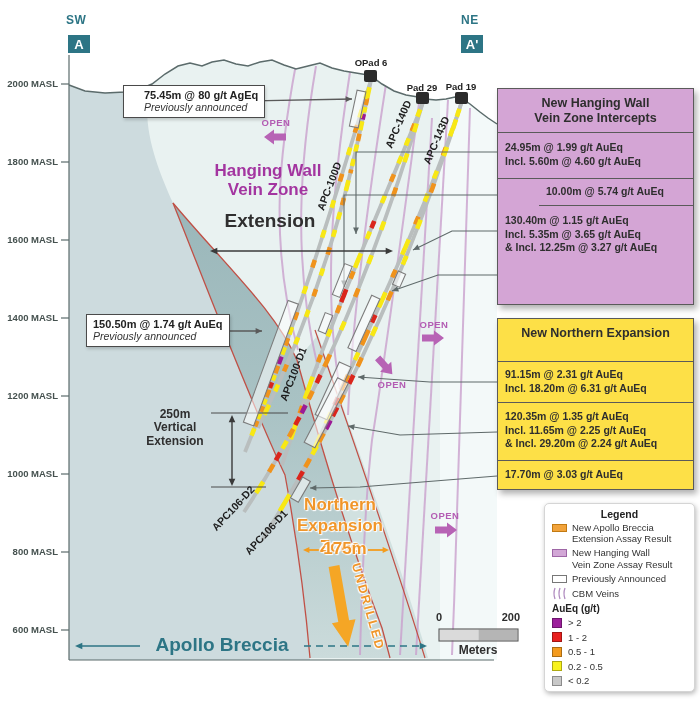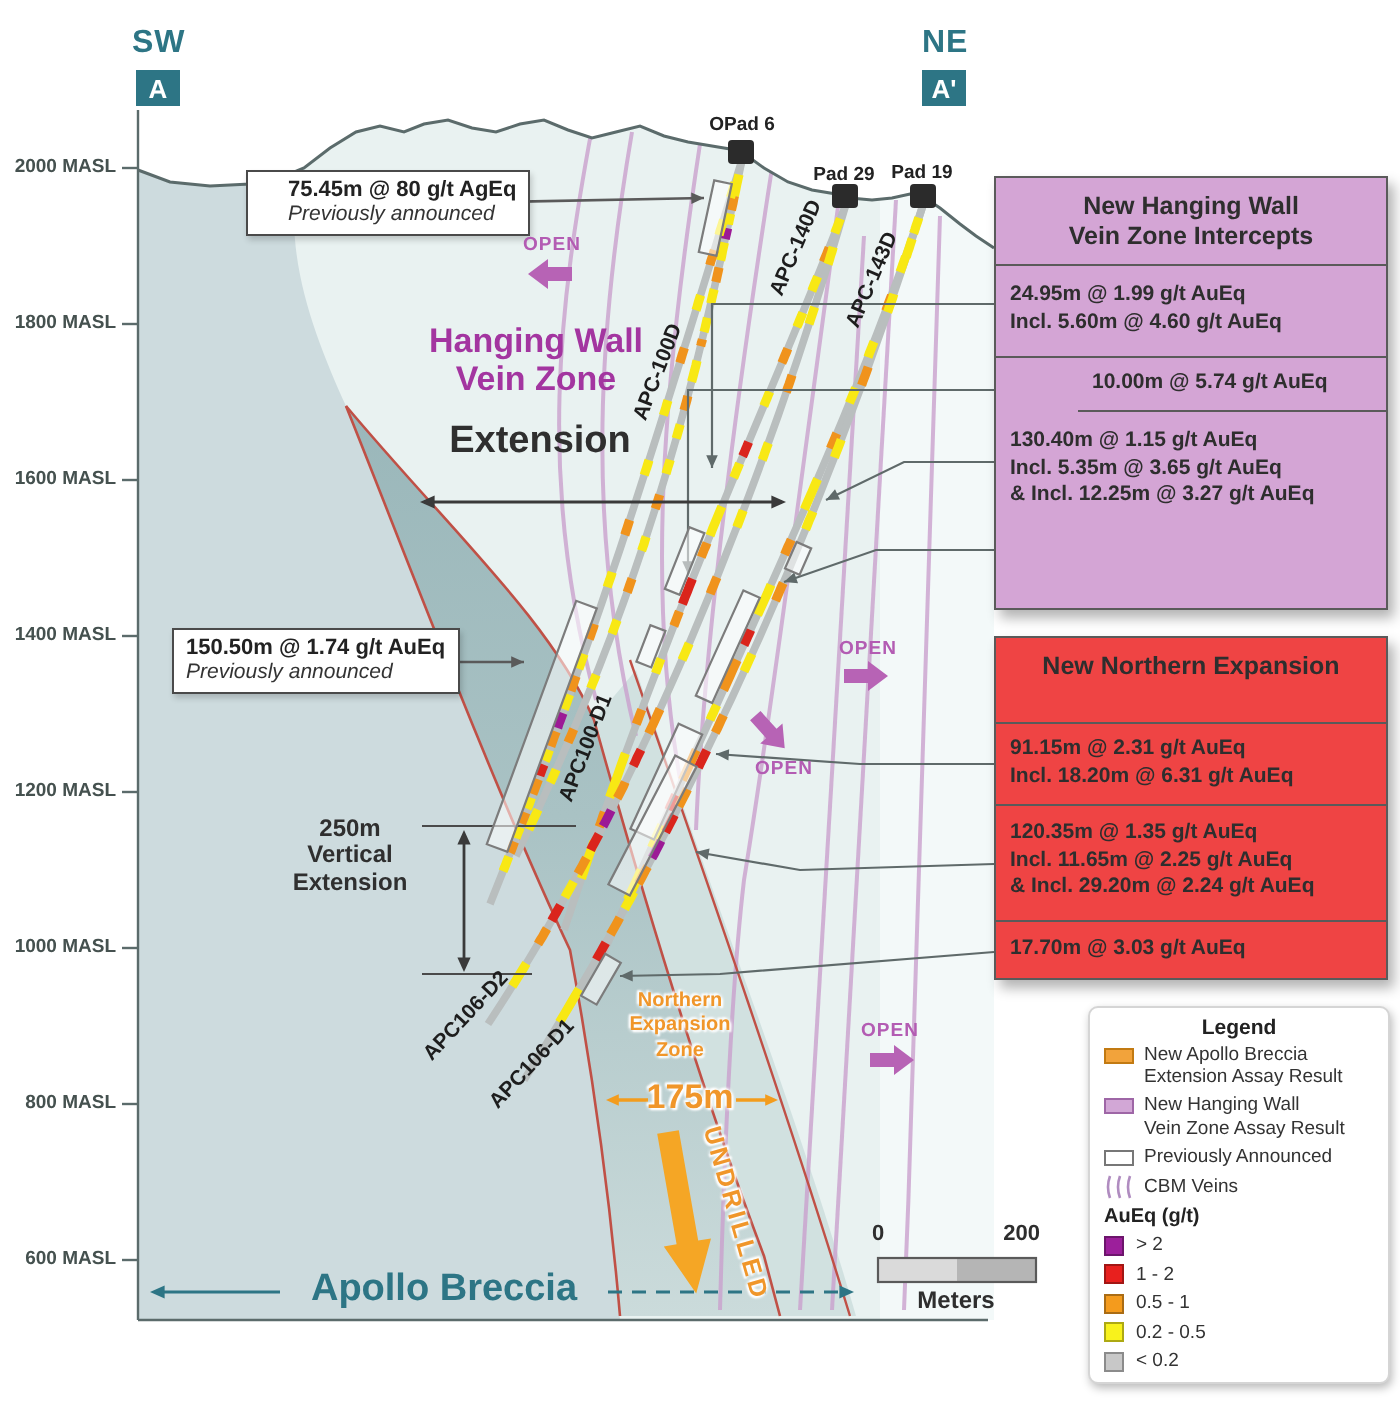--- a/index.html
+++ b/index.html
@@ -2,21 +2,21 @@
 <html><head>
 <meta charset="utf-8">
 <style>
   html,body{margin:0;padding:0;background:#fff;}
   .stage{position:relative;width:700px;height:701px;background:#fff;overflow:hidden;
          font-family:"Liberation Sans", sans-serif;}
   .stage *{box-sizing:border-box;}
   #scene{position:absolute;left:0;top:0;}
   .abs{position:absolute;}
   .masl{font-size:9.5px;font-weight:600;color:#45514f;text-align:right;width:56px;left:2px;}
-  .compass-dir{font-size:16px;font-weight:bold;color:#2d7585;letter-spacing:.5px;}
+  .compass-dir{font-size:12px;font-weight:bold;color:#2d7585;letter-spacing:.5px;}
   .compass-box{width:22px;height:18px;background:#2d7585;color:#fff;font-size:13px;font-weight:bold;
                display:flex;align-items:center;justify-content:center;}
   .pad-label{font-size:9.5px;font-weight:bold;color:#222;text-align:center;white-space:nowrap;}
   .hole-label{font-size:10.5px;font-weight:bold;color:#1d1d1d;white-space:nowrap;
               transform:translate(-50%,-50%) rotate(var(--rot));}
   .callout{background:#fff;border:1.6px solid #4a4a4a;padding:3px 6px 4px 6px;
            box-shadow:1px 2px 3px rgba(0,0,0,.18);}
   .callout .l1{font-size:11px;font-weight:bold;color:#222;white-space:nowrap;}
   .callout .l2{font-size:10.5px;font-style:italic;color:#333;white-space:nowrap;}
   .big-annot{font-weight:bold;color:#2f2f2f;text-align:center;line-height:1.12;}
@@ -307,21 +307,21 @@
     <div>250m</div>
     <div>Vertical</div>
     <div>Extension</div>
   </div>
 
   <div class="abs open-label" style="left:254px;top:117px;">OPEN</div>
   <div class="abs open-label" style="left:412px;top:319px;">OPEN</div>
   <div class="abs open-label" style="left:370px;top:379px;">OPEN</div>
   <div class="abs open-label" style="left:423px;top:510px;">OPEN</div>
 
-  <div class="abs orange-halo" style="left:290px;top:495px;width:100px;font-size:10px;line-height:1.23;">
+  <div class="abs orange-halo" style="left:290px;top:495px;width:100px;font-size:17px;line-height:1.23;">
     <div>Northern</div>
     <div>Expansion</div>
     <div>Zone</div>
   </div>
   <div class="abs orange-halo" style="left:305px;top:539px;width:80px;font-size:17px;">175m</div>
   <div class="abs orange-halo" style="left:322px;top:599px;width:90px;height:16px;font-size:12.5px;letter-spacing:2px;transform:rotate(74deg);">UNDRILLED</div>
 
   <div class="abs" style="left:142px;top:634px;width:160px;text-align:center;font-size:19px;font-weight:bold;color:#2d7585;">Apollo Breccia</div>
 
   <div class="abs panel" style="left: 497px; top: 88px; height: 217px; background: rgb(212, 165, 213);">
@@ -336,21 +336,21 @@
     <div class="row" style="height:27px;padding-top:6px;margin-left:41px;">
       <div>10.00m @ 5.74 g/t AuEq</div>
     </div>
     <div class="row" style="height:60px;padding-top:8px;">
       <div>130.40m @ 1.15 g/t AuEq</div>
       <div>Incl. 5.35m @ 3.65 g/t AuEq</div>
       <div>&amp; Incl. 12.25m @ 3.27 g/t AuEq</div>
     </div>
   </div>
 
-  <div class="abs panel" style="left: 497px; top: 318px; height: 172px; background: #ef4444;">
+  <div class="abs panel" style="left: 497px; top: 318px; height: 172px; background: #fde047;">
     <div class="hdr" style="height:44px;">
       <div>New Northern Expansion</div>
     </div>
     <div class="row" style="height:41px;padding-top:6px;">
       <div>91.15m @ 2.31 g/t AuEq</div>
       <div>Incl. 18.20m @ 6.31 g/t AuEq</div>
     </div>
     <div class="row" style="height:59px;padding-top:7px;">
       <div>120.35m @ 1.35 g/t AuEq</div>
       <div>Incl. 11.65m @ 2.25 g/t AuEq</div>

